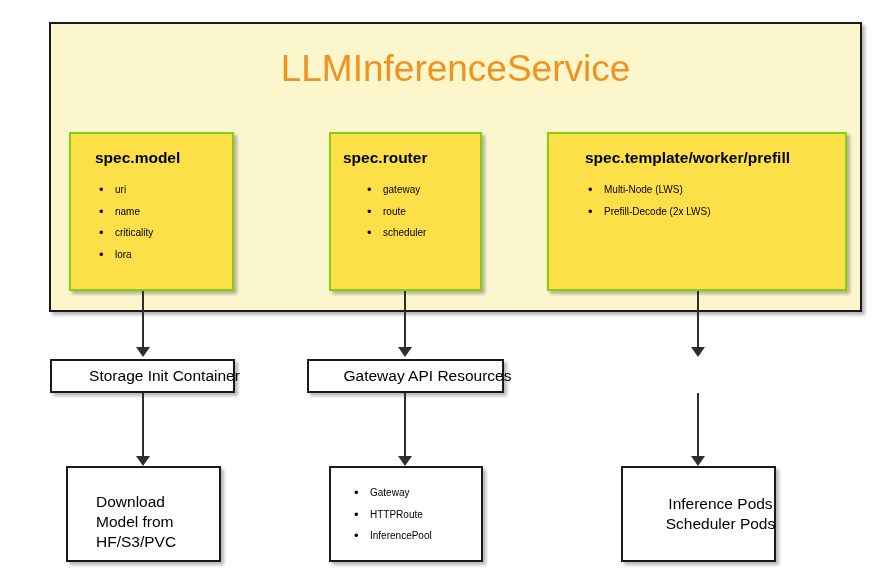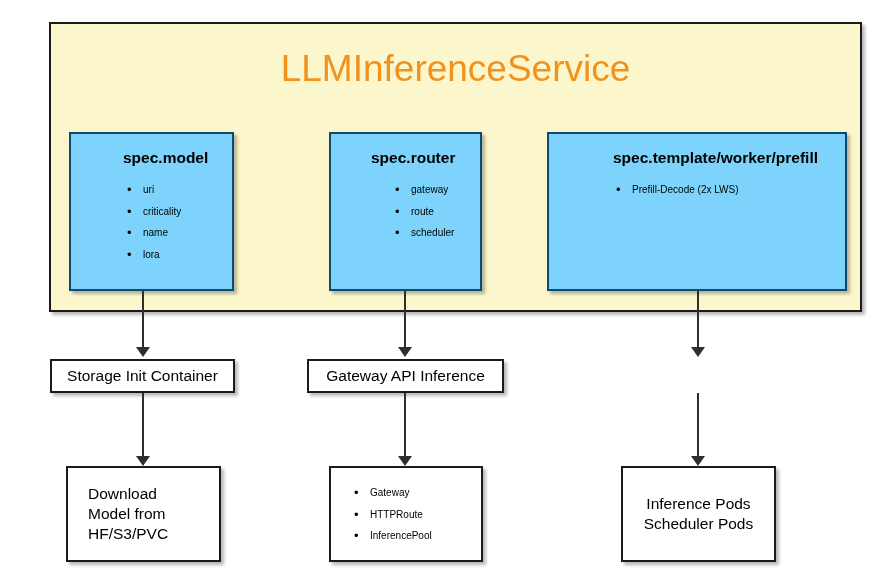--- a/index.html
+++ b/index.html
@@ -39,23 +39,22 @@
     left: 0;
     top: 24px;
     width: 100%;
     text-align: center;
     font-size: 37px;
     color: #f2921d;
     letter-spacing: 0px;
     white-space: nowrap;
   }
   .spec-box {
-    background: #7dd3fc;
-    border: 2px solid #0c4a6e;
-    padding-left: 28px;
+    background: #fde047;
+    border: 2px solid #84cc16;
   }
   .spec-title {
     font-weight: bold;
     font-size: 15.5px;
     line-height: 18px;
     margin: 0;
     padding: 0;
     color: #000;
   }
   .spec-list {
@@ -79,20 +78,21 @@
     line-height: 21.5px;
   }
   .plain-box {
     background: #ffffff;
   }
   .plain-box .box-label {
     font-size: 15.5px;
     line-height: 20px;
     text-align: center;
     white-space: pre-line;
+    padding-left: 22px;
   }
   .box-center {
     position: absolute;
     left: 0;
     top: 50%;
     width: 100%;
     transform: translateY(-50%);
   }
   .left-text {
     text-align: left !important;
@@ -117,71 +117,72 @@
 <div id="canvas">
 
   <div class="node outer-container">
     <div class="outer-title">LLMInferenceService</div>
   </div>
 
   <div class="node spec-box" style="left:53px; top:132px; width:165px; height:159px;">
     <div class="spec-title" style="margin:15px 0 0 24px;">spec.model</div>
     <ul class="spec-list" style="margin:12px 0 0 22px;">
       <li>uri</li>
+      <li>name</li>
       <li>criticality</li>
-      <li>name</li>
       <li>lora</li>
     </ul>
   </div>
 
   <div class="node spec-box" style="left:313px; top:132px; width:153px; height:159px;">
     <div class="spec-title" style="margin:15px 0 0 12px;">spec.router</div>
     <ul class="spec-list" style="margin:12px 0 0 30px;">
       <li>gateway</li>
       <li>route</li>
       <li>scheduler</li>
     </ul>
   </div>
 
   <div class="node spec-box" style="left:531px; top:132px; width:300px; height:159px;">
     <div class="spec-title" style="margin:15px 0 0 36px;">spec.template/worker/prefill</div>
     <ul class="spec-list" style="margin:12px 0 0 33px;">
+      <li>Multi-Node (LWS)</li>
       <li>Prefill-Decode (2x LWS)</li>
     </ul>
   </div>
 
   <div class="edge-line" style="left:126px; top:291px; height:58px;"></div>
   <div class="edge-head" style="left:120px; top:347px;"></div>
 
   <div class="edge-line" style="left:388px; top:291px; height:58px;"></div>
   <div class="edge-head" style="left:382px; top:347px;"></div>
 
   <div class="edge-line" style="left:681px; top:291px; height:58px;"></div>
   <div class="edge-head" style="left:675px; top:347px;"></div>
 
   <div class="node plain-box" style="left:34px; top:359px; width:185px; height:34px;">
     <div class="box-center box-label">Storage Init Container</div>
   </div>
 
   <div class="node plain-box" style="left:291px; top:359px; width:197px; height:34px;">
-    <div class="box-center box-label">Gateway API Inference</div>
+    <div class="box-center box-label">Gateway API Resources</div>
   </div>
 
 
   <div class="edge-line" style="left:126px; top:393px; height:65px;"></div>
   <div class="edge-head" style="left:120px; top:456px;"></div>
 
   <div class="edge-line" style="left:388px; top:393px; height:65px;"></div>
   <div class="edge-head" style="left:382px; top:456px;"></div>
 
   <div class="edge-line" style="left:681px; top:393px; height:65px;"></div>
   <div class="edge-head" style="left:675px; top:456px;"></div>
 
   <div class="node plain-box" style="left:50px; top:466px; width:155px; height:96px;">
-    <div class="box-center box-label left-text" style="padding-left:20px;">Download
+    <div class="box-center box-label left-text" style="padding-left:28px;margin-top:8px;">Download
 Model from
 HF/S3/PVC</div>
   </div>
 
   <div class="node plain-box" style="left:313px; top:466px; width:154px; height:96px;">
     <div class="box-center">
       <ul class="spec-list" style="margin:0 0 0 17px;">
         <li>Gateway</li>
         <li>HTTPRoute</li>
         <li>InferencePool</li>

